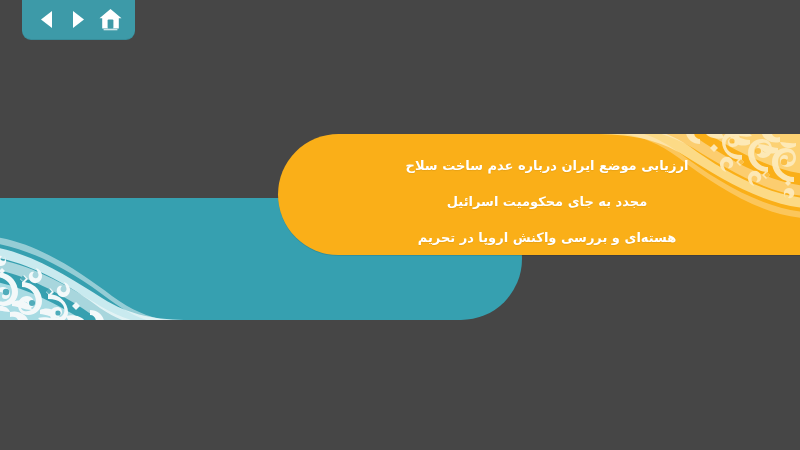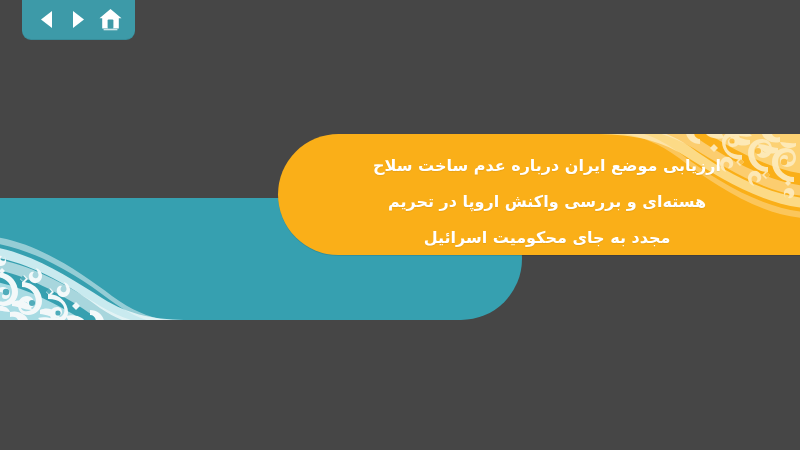--- a/index.html
+++ b/index.html
@@ -86,21 +86,21 @@
   }
 
   #headline {
     position: absolute;
     inset: 0;
     z-index: 3;
     direction: rtl;
     text-align: center;
     color: #ffffff;
     font-family: "DejaVu Sans", sans-serif;
-    font-size: 16px;
+    font-size: 13px;
     font-weight: 700;
     line-height: 38px;
     padding: 13px 12px 0 28px;
     letter-spacing: 0;
     text-shadow: 0 1px 1px rgba(0,0,0,.07);
     display: flex;
     flex-direction: column;
     justify-content: center;
   }
   .headline-line { white-space: nowrap; overflow: hidden; }
@@ -226,17 +226,17 @@
         <circle cx="173" cy="17" r="3.0"></circle>
         <circle cx="147" cy="7" r="2.6"></circle>
         <rect x="180" y="39" width="4" height="4" transform="rotate(45 182 41)"></rect>
         <rect x="154" y="26" width="4" height="4" transform="rotate(45 156 28)"></rect>
       </g>
     </g>
   </svg>
 
   <div id="headline">
     <div class="headline-line clipped">ارزیابی موضع ایران درباره عدم ساخت سلاح</div>
+    <div class="headline-line">مجدد به جای محکومیت اسرائیل</div>
     <div class="headline-line">هسته‌ای و بررسی واکنش اروپا در تحریم</div>
-    <div class="headline-line">مجدد به جای محکومیت اسرائیل</div>
   </div>
 
 </div>
 
 </body></html>

